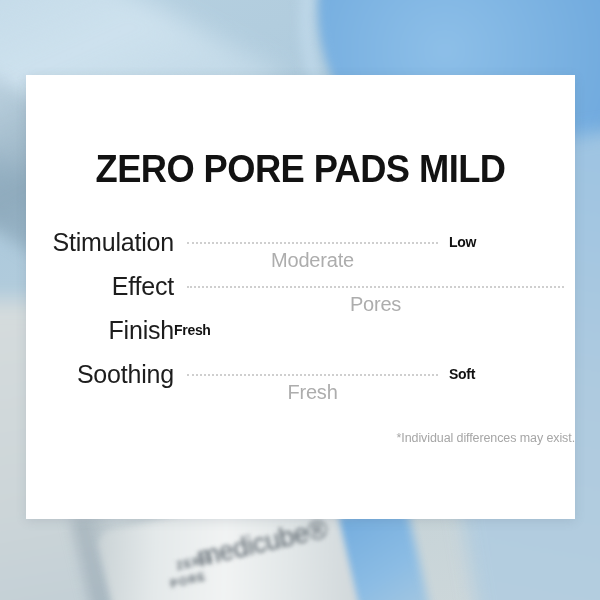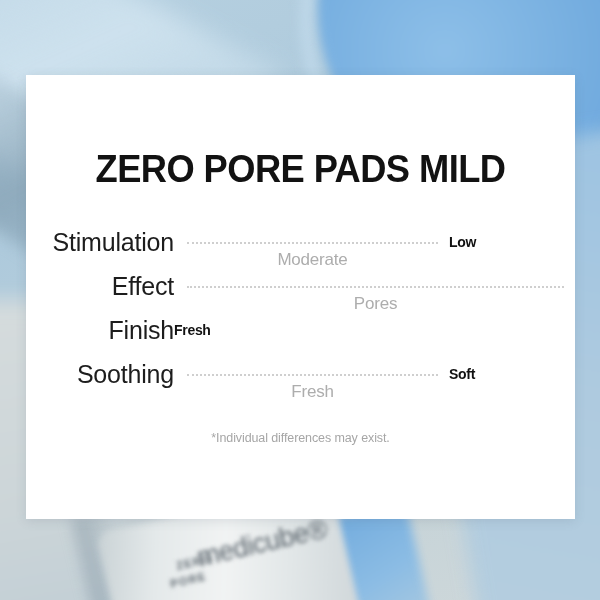--- a/index.html
+++ b/index.html
@@ -235,21 +235,21 @@
     left: 0;
     right: 0;
     top: 50%;
     height: 0;
     border-top: 2px dotted #cfcfcf;
   }
 
   .spec-old {
     position: relative;
     z-index: 1;
-    font-size: 17px;
+    font-size: 20px;
     color: #adadad;
     letter-spacing: -0.2px;
     white-space: nowrap;
     background: transparent;
     margin-top: 36px;
   }
 
   .spec-new {
     width: 126px;
     flex: 0 0 126px;
@@ -259,21 +259,21 @@
     color: #111111;
     letter-spacing: -0.3px;
     white-space: nowrap;
   }
 
   #card-footnote {
     position: absolute;
     left: 0;
     right: 0;
     top: 356px;
-    text-align: center;
+    text-align: right;
     font-size: 12.5px;
     color: #a6a6a6;
     letter-spacing: -0.1px;
   }
 </style>
 </head>
 <body>
 
 <div id="stage">
 

